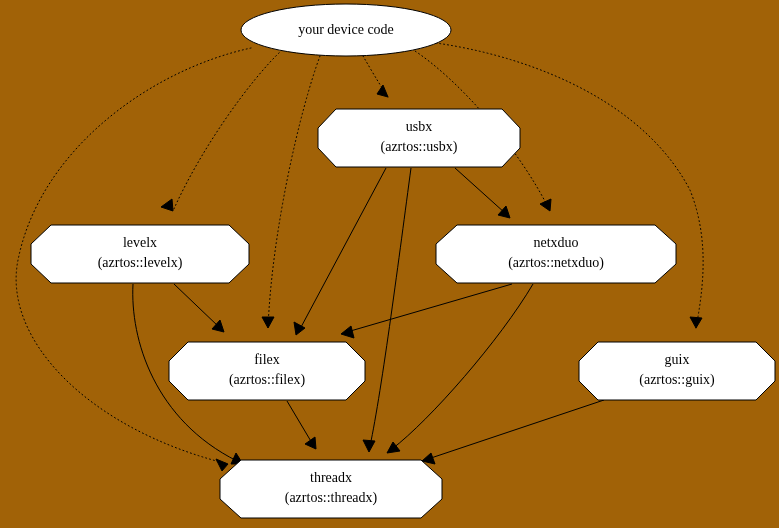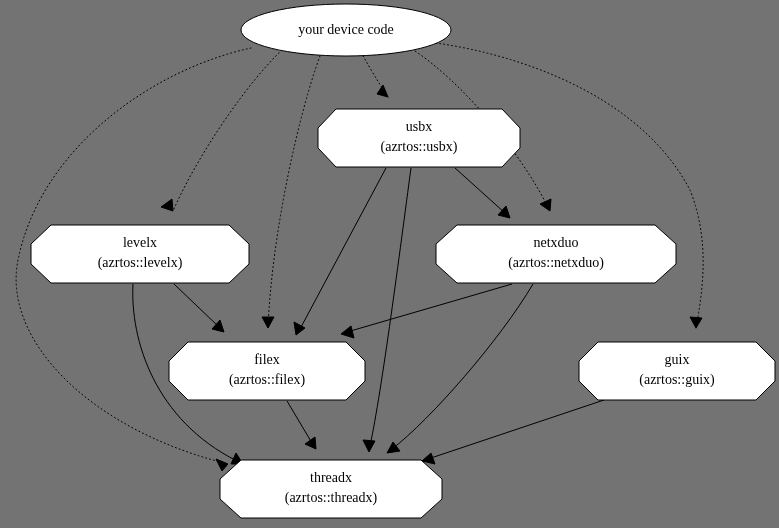--- a/index.html
+++ b/index.html
@@ -4,21 +4,21 @@
 <style>
   html, body {
     margin: 0;
     padding: 0;
     background: #ffffff;
   }
   #graph-root {
     position: relative;
     width: 779px;
     height: 528px;
-    background: #737373;
+    background: #a16207;
     overflow: hidden;
     font-family: "Liberation Serif", "DejaVu Serif", serif;
   }
   svg#graph-canvas {
     display: block;
     width: 779px;
     height: 528px;
   }
   .node-shape {
     fill: #ffffff;

